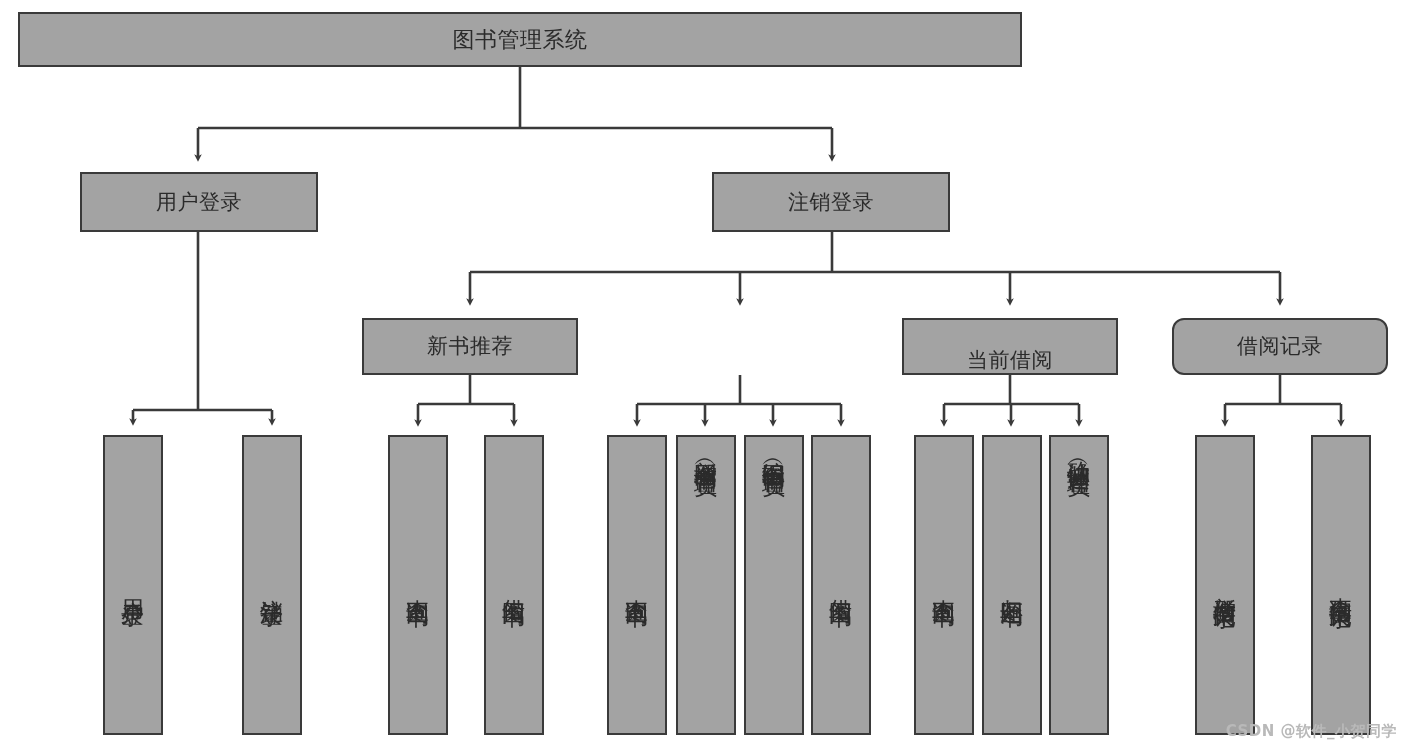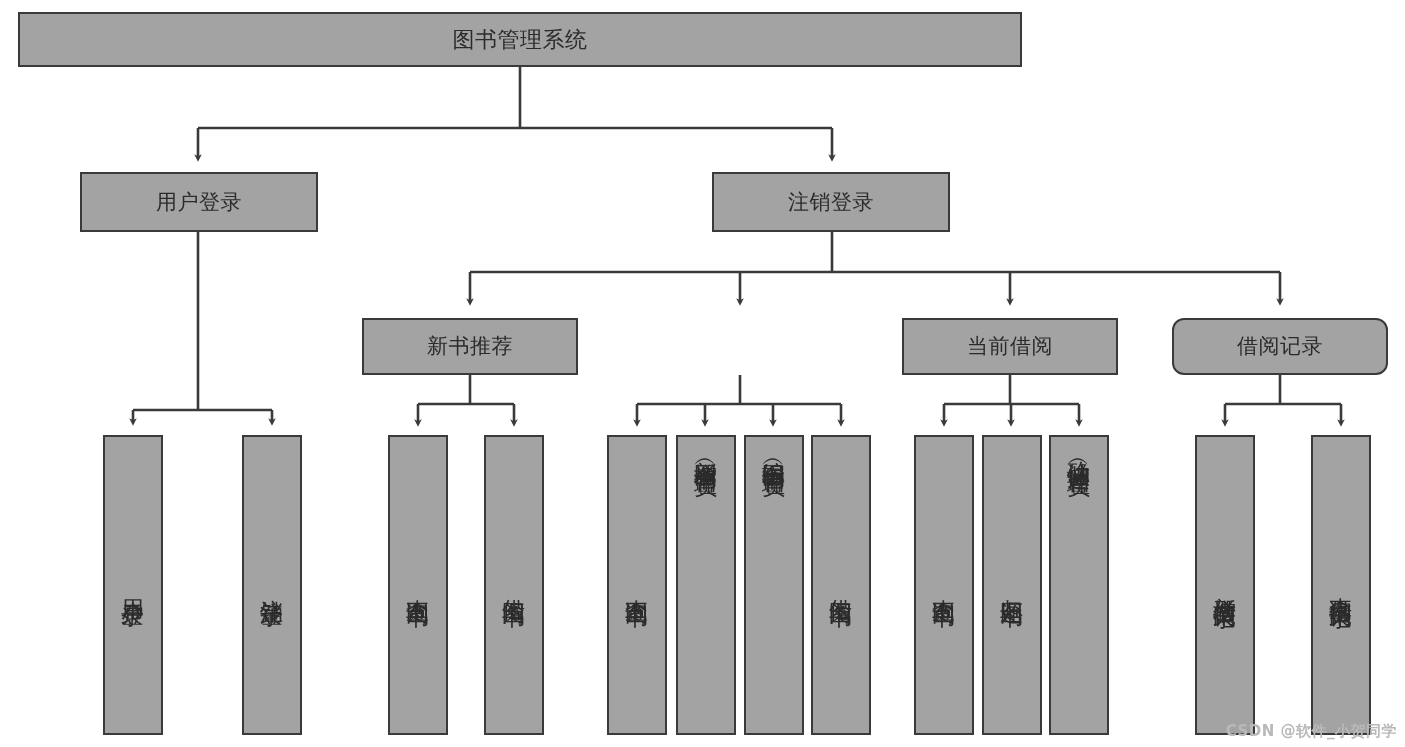--- a/index.html
+++ b/index.html
@@ -131,21 +131,21 @@
   <div class="node h" style="left:80px;top:172px;width:238px;height:60px;">
     <span class="lbl">用户登录</span>
   </div>
   <div class="node h" style="left:712px;top:172px;width:238px;height:60px;">
     <span class="lbl">注销登录</span>
   </div>
 
   <div class="node h" style="left:362px;top:318px;width:216px;height:57px;">
     <span class="lbl">新书推荐</span>
   </div>
-  <div class="node h" style="left:902px;top:318px;width:216px;height:57px;">
+  <div class="node h" style="left:902px;top:318px;width:216px;height:57px;align-items:flex-end;">
     <span class="lbl">当前借阅</span>
   </div>
   <div class="node h" style="left:1172px;top:318px;width:216px;height:57px;border-radius:12px;">
     <span class="lbl">借阅记录</span>
   </div>
 
   <div class="node v mid" style="left:103px;top:435px;width:60px;height:300px;">
     <span class="lbl">用户登录</span>
   </div>
   <div class="node v mid" style="left:242px;top:435px;width:60px;height:300px;">

